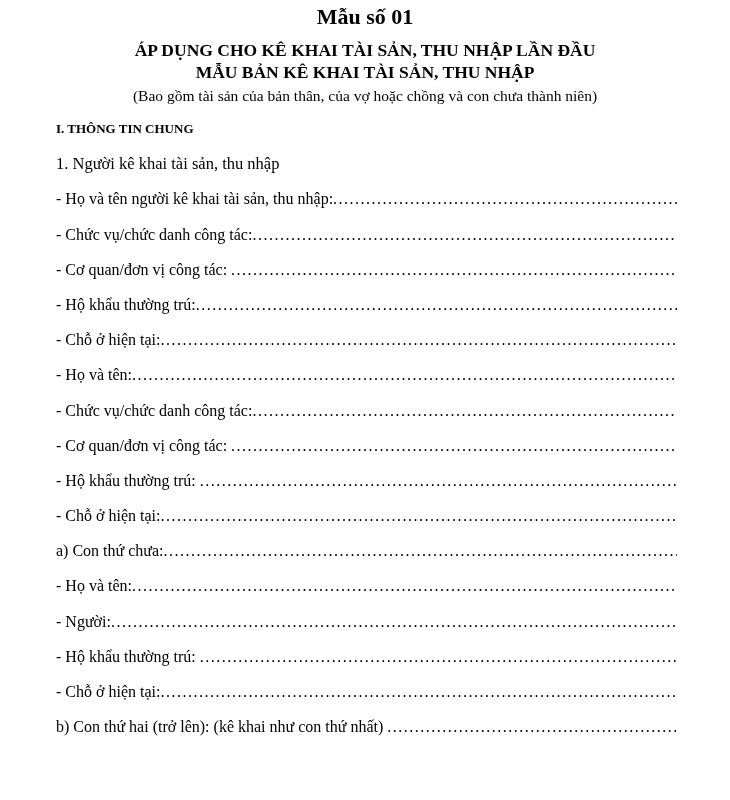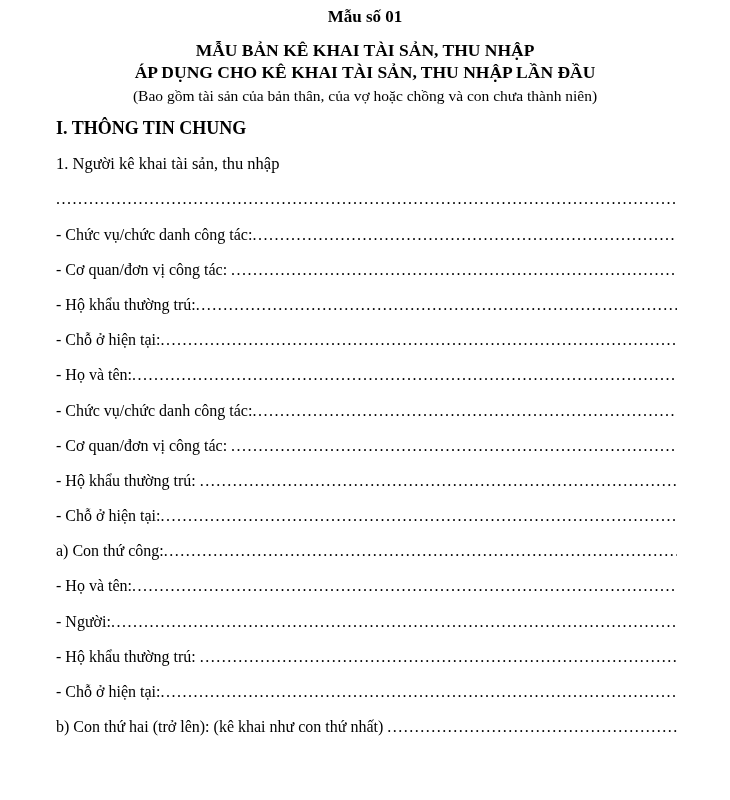--- a/index.html
+++ b/index.html
@@ -16,21 +16,21 @@
     background: #ffffff;
     color: #000000;
     font-family: "Liberation Serif", "DejaVu Serif", serif;
     box-sizing: border-box;
   }
   .header {
     text-align: center;
     padding-top: 7px;
   }
   .form-no {
-    font-size: 17px;
+    font-size: 22px;
     font-weight: bold;
     line-height: 20px;
   }
   .title-block {
     margin-top: 12px;
     font-size: 17.5px;
     font-weight: bold;
     line-height: 22px;
   }
   .subtitle {
@@ -53,55 +53,56 @@
     white-space: pre;
     flex: 0 0 auto;
     font-size: 16px;
   }
   .row.heading .label {
     font-weight: normal;
     font-size: 16.5px;
   }
   .row.main-heading .label {
     font-weight: bold;
-    font-size: 18px;
+    font-size: 13px;
   }
   .dots {
     flex: 1 1 auto;
     overflow: hidden;
     white-space: nowrap;
     font-size: 16px;
   }
   .dots::after {
     content: "................................................................................................................................................................................................................................................................................................................";
     letter-spacing: 1.5px;
   }
 </style>
 </head>
 <body>
 
 <div class="doc">
   <div class="header">
     <div class="form-no">Mẫu số 01</div>
     <div class="title-block">
+      <div>ÁP DỤNG CHO KÊ KHAI TÀI SẢN, THU NHẬP LẦN ĐẦU</div>
       <div>MẪU BẢN KÊ KHAI TÀI SẢN, THU NHẬP</div>
-      <div>ÁP DỤNG CHO KÊ KHAI TÀI SẢN, THU NHẬP LẦN ĐẦU</div>
     </div>
     <div class="subtitle">(Bao gồm tài sản của bản thân, của vợ hoặc chồng và con chưa thành niên)</div>
   </div>
 
   <div class="form-body">
     <div class="row main-heading">
       <span class="label">I. THÔNG TIN CHUNG</span>
     </div>
 
   <div class="row heading">
         <span class="label">1. Người kê khai tài sản, thu nhập</span>
       </div>
       <div class="row">
+        <span class="label">- Họ và tên người kê khai tài sản, thu nhập:</span>
         <span class="dots"></span>
       </div>
       <div class="row">
         <span class="label">- Chức vụ/chức danh công tác:</span>
         <span class="dots"></span>
       </div>
       <div class="row">
         <span class="label">- Cơ quan/đơn vị công tác: </span>
         <span class="dots"></span>
       </div>
@@ -127,21 +128,21 @@
       </div>
       <div class="row">
         <span class="label">- Hộ khẩu thường trú: </span>
         <span class="dots"></span>
       </div>
       <div class="row">
         <span class="label">- Chỗ ở hiện tại:</span>
         <span class="dots"></span>
       </div>
       <div class="row">
-        <span class="label">a) Con thứ công:</span>
+        <span class="label">a) Con thứ chưa:</span>
         <span class="dots"></span>
       </div>
       <div class="row">
         <span class="label">- Họ và tên:</span>
         <span class="dots"></span>
       </div>
       <div class="row">
         <span class="label">- Người:</span>
         <span class="dots"></span>
       </div>

